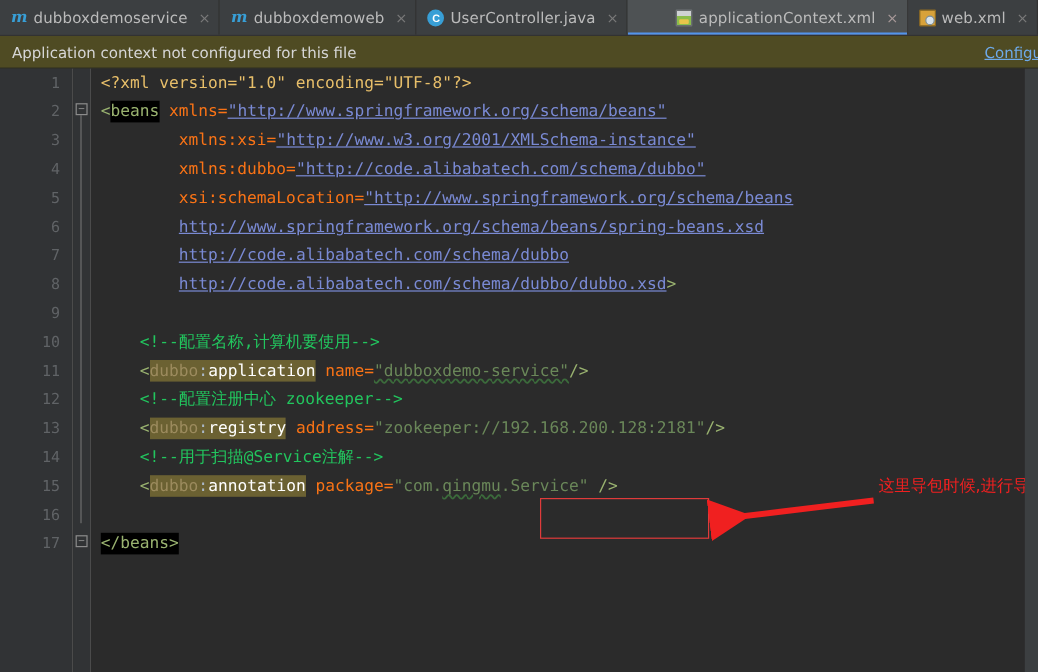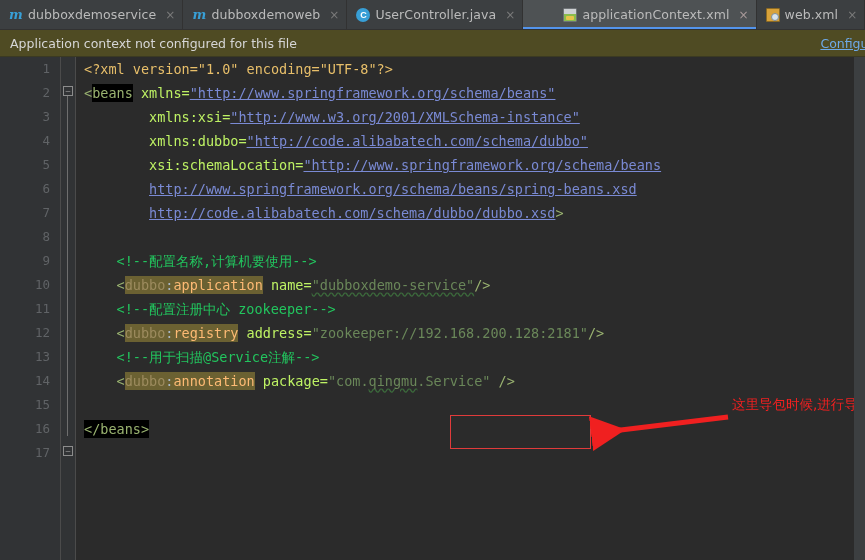--- a/index.html
+++ b/index.html
@@ -201,36 +201,36 @@
     line-height: 24px;
     white-space: pre;
     padding-left: 8px;
     color: #a9b7c6;
   }
 
   
   .t-pi      { color: #e8bf6a; }
   .t-punc    { color: #a9b7c6; }
   .t-bracket { color: #9ab370; }
-  .t-attr    { color: #bef264; }
+  .t-attr    { color: #f97316; }
   .t-str     { color: #6a8759; }
   .t-comment { color: #22c55e; }
   .t-url     { color: #7a8ad4; text-decoration: underline; }
 
   .hl-beans {
     background: #000000;
     color: #9ab370;
     padding: 1px 0;
   }
   .hl-dubbo {
     background: #6b6132;
     padding: 1px 0;
   }
   .hl-dubbo .ns { color: #9c8b5e; }
-  .hl-dubbo .nm { color: #fdba74; }
+  .hl-dubbo .nm { color: #ffffff; }
 
   .err-underline {
     text-decoration: underline;
     text-decoration-style: wavy;
     text-decoration-color: #3b6b3b;
     text-underline-offset: 2px;
   }
 
   
   .err-box {
@@ -337,20 +337,21 @@
         <div class="line"><span class="t-bracket">&lt;</span><span class="hl-beans">beans</span> <span class="t-attr">xmlns=</span><span class="t-url">"http://www.springframework.org/schema/beans"</span></div>
 
         <div class="line">        <span class="t-attr">xmlns:xsi=</span><span class="t-url">"http://www.w3.org/2001/XMLSchema-instance"</span></div>
 
         <div class="line">        <span class="t-attr">xmlns:dubbo=</span><span class="t-url">"http://code.alibabatech.com/schema/dubbo"</span></div>
 
         <div class="line">        <span class="t-attr">xsi:schemaLocation=</span><span class="t-url">"http://www.springframework.org/schema/beans</span></div>
 
         <div class="line">        <span class="t-url">http://www.springframework.org/schema/beans/spring-beans.xsd</span></div>
 
+        <div class="line">        <span class="t-url">http://code.alibabatech.com/schema/dubbo</span></div>
 
         <div class="line">        <span class="t-url">http://code.alibabatech.com/schema/dubbo/dubbo.xsd</span><span class="t-bracket">&gt;</span></div>
 
         <div class="line">&nbsp;</div>
 
         <div class="line">    <span class="t-comment">&lt;!--配置名称,计算机要使用--&gt;</span></div>
 
         <div class="line">    <span class="t-bracket">&lt;</span><span class="hl-dubbo"><span class="ns">dubbo</span><span class="t-punc">:</span><span class="nm">application</span></span> <span class="t-attr">name=</span><span class="t-str err-underline">"dubboxdemo-service"</span><span class="t-bracket">/&gt;</span></div>
 
         <div class="line">    <span class="t-comment">&lt;!--配置注册中心 zookeeper--&gt;</span></div>

